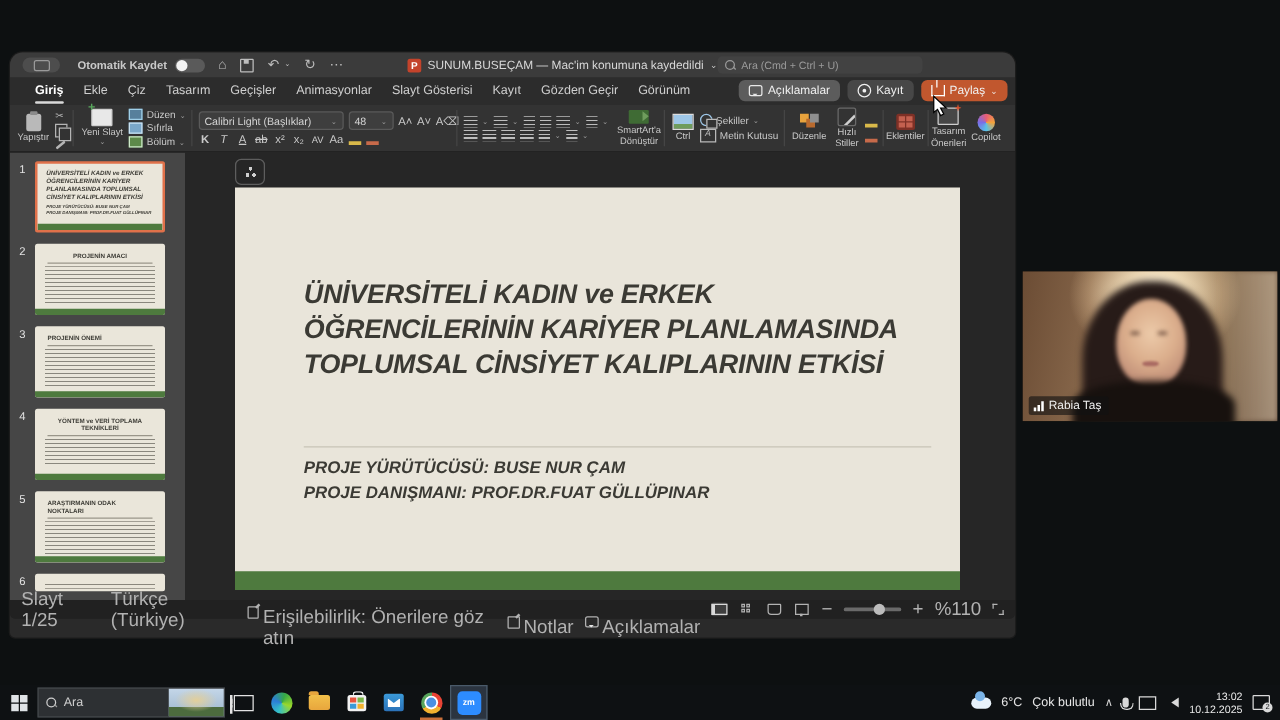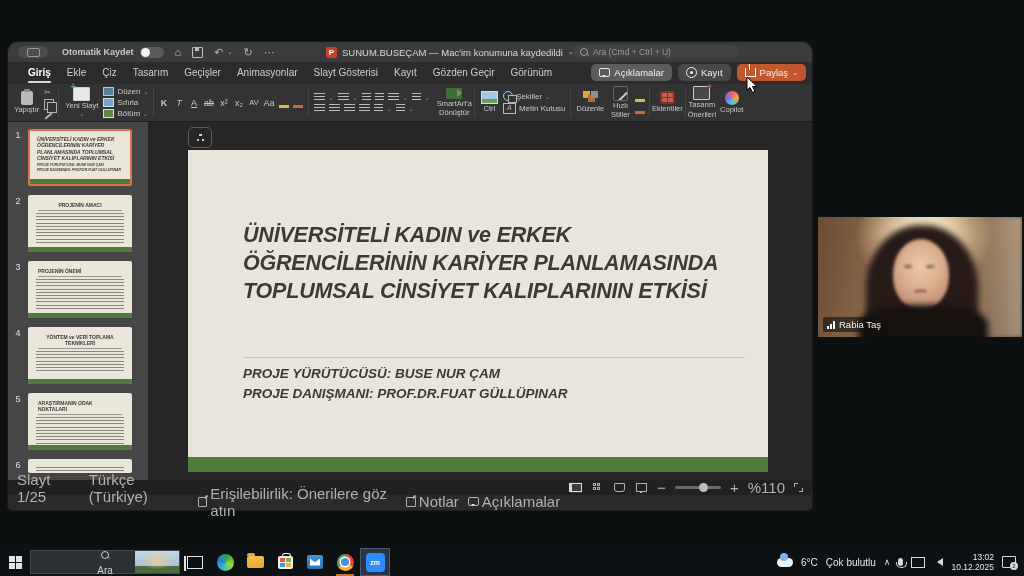--- a/index.html
+++ b/index.html
@@ -116,21 +116,21 @@
   .sl-title{position:absolute;left:55px;top:72px;width:512px;font-size:21.5px;font-style:italic;font-weight:600;
             color:#3b3a34;line-height:1.3;letter-spacing:-.2px;}
   .sl-div{position:absolute;left:55px;top:207px;width:502px;border-top:1px solid #c8c4b6;}
   .sl-sub{position:absolute;left:55px;top:214px;font-size:13.5px;font-style:italic;font-weight:600;color:#3b3a34;line-height:1.5;}
   .sl-green{position:absolute;left:0;right:0;bottom:0;height:15px;background:#4e7a3e;border-top:1px solid #upper;}
   
   .notesbar{height:17px;background:#252525;border-top:1px solid #171717;position:relative;}
   .notesbar span{position:absolute;left:142px;top:1px;font-size:12.5px;color:#e8e8e8;}
   .statusbar{height:15px;background:#212121;display:flex;align-items:center;font-size:15px;color:#b2b2b2;padding:0 9px;gap:12px;border-radius:0 0 4px 4px;}
   .st-right{margin-left:auto;display:flex;align-items:center;gap:9px;}
-  .st-item{display:flex;align-items:center;gap:3px;margin-top:28px;}
+  .st-item{display:flex;align-items:flex-start;gap:3px;margin-top:28px;}
   .noteic{width:8px;height:8px;border:1px solid #b2b2b2;border-radius:1px;position:relative;}
   .noteic:after{content:"";position:absolute;left:5px;top:-2px;width:4px;height:1.5px;background:#b2b2b2;transform:rotate(-45deg);}
   .vwic{width:13px;height:11px;display:flex;align-items:center;justify-content:center;border-radius:2px;}
   .vwic.active{background:#3f3f3f;}
   .vw-norm{width:9px;height:7px;border:1px solid #d9d9d9;border-left:3px solid #d9d9d9;}
   .vw-grid{width:9px;height:9px;display:grid;grid-template-columns:3px 3px;grid-template-rows:3px 3px;gap:1px;}
   .vw-grid i{border:1px solid #b2b2b2;box-sizing:border-box;}
   .vw-read{width:9px;height:7px;border:1px solid #b2b2b2;border-radius:1px 1px 3px 3px;}
   .vw-show{width:9px;height:7px;border:1px solid #b2b2b2;position:relative;}
   .vw-show:after{content:"";position:absolute;left:3px;top:7px;width:2px;height:2px;background:#b2b2b2;}
@@ -157,21 +157,21 @@
        display:flex;align-items:center;gap:4px;color:#f0f0f0;font-size:9.5px;}
   .bars{display:flex;align-items:flex-end;gap:1px;height:8px;}
   .bars i{width:2px;background:#fff;}
   .bars i:nth-child(1){height:3px;}.bars i:nth-child(2){height:5px;}.bars i:nth-child(3){height:8px;}
   
   .taskbar{position:absolute;left:0;top:548px;width:1024px;height:28px;background:#0e1113;display:flex;align-items:center;}
   .startbtn{width:30px;height:28px;display:flex;align-items:center;justify-content:center;}
   .winlogo{width:13px;height:13px;display:grid;grid-template-columns:6px 6px;grid-template-rows:6px 6px;gap:1px;}
   .winlogo i{background:#dfe3e6;}
   .tsearch{width:150px;height:24px;background:#2d3033;border:1px solid #43474b;display:flex;align-items:center;gap:6px;
-           padding:0 6px;color:#cfcfcf;font-size:10px;position:relative;box-sizing:border-box;flex-direction:column;}
+           padding:0 6px;color:#cfcfcf;font-size:10px;position:relative;box-sizing:border-box;}
   .tsearch .scene{position:absolute;right:0;top:0;bottom:0;width:44px;background:
       radial-gradient(55% 60% at 50% 42%,#e3cf9a 0%,rgba(0,0,0,0) 70%),
       linear-gradient(to top,#4c6b3e 0 34%,rgba(0,0,0,0) 34%),
       linear-gradient(#c4d6e8,#9db6cc);}
   .ticon{width:30px;height:28px;display:flex;align-items:center;justify-content:center;position:relative;}
   .ticon.active{background:#2b3440;box-shadow:inset 0 0 0 1px #4a5a6a;}
   .runline{position:absolute;left:6px;right:6px;bottom:0;height:2px;background:#c9703a;}
   .tv{width:14px;height:11px;border:1px solid #e3e3e3;position:relative;}
   .tv:after{content:"";position:absolute;left:-4px;top:2px;width:2px;height:7px;background:#e3e3e3;box-shadow:0 -3px 0 #e3e3e3,0 5px 0 #e3e3e3;}
   .edge{width:17px;height:17px;border-radius:50%;background:conic-gradient(from 200deg,#35c1c8,#2b7cd8,#35a845,#9ad82b,#35c1c8);}
@@ -297,20 +297,33 @@
               <i class="secic"></i>
               <span>Bölüm</span>
               <span class="ddv">⌄</span>
             </span>
         </div>
       </div>
       <div class="vsep"></div>
 
       <div class="fontgrp">
         <div class="frow">
+          <div class="combo" style="width:106px;">
+            <span>Calibri Light (Başlıklar)</span>
+              <span class="ddv">⌄</span>
+          </div>
+          <div class="combo" style="width:26px;">
+            <span>48</span>
+              <span class="ddv">⌄</span>
+          </div>
+          <span class="fmt">A˄</span>
+          <span class="fmt">A˅</span>
+          <span class="fmt">A⌫</span>
+        </div>
+        <div class="frow">
           <span class="fmt" style="font-weight:bold;">K</span>
           <span class="fmt" style="font-style:italic;">T</span>
           <span class="fmt" style="text-decoration:underline;">A</span>
           <span class="fmt" style="text-decoration:line-through;">ab</span>
           <span class="fmt">x²</span>
           <span class="fmt">x₂</span>
           <span class="fmt" style="font-size:7.5px;">AV</span>
           <span class="fmt">Aa</span>
           <span class="fillic"></span>
           <span class="outlic"></span>

